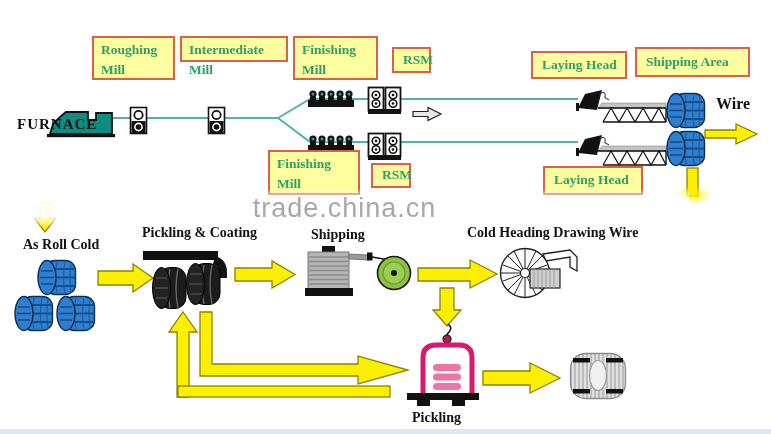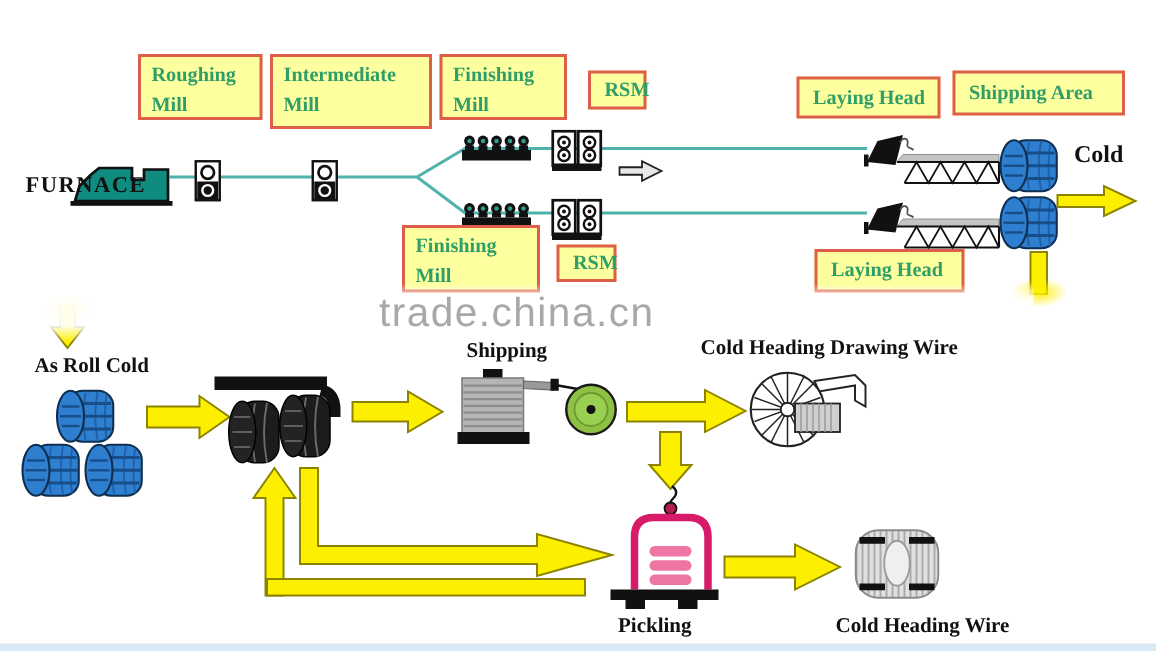--- a/index.html
+++ b/index.html
@@ -195,39 +195,39 @@
       <ellipse cx="29" cy="23.5" rx="8.5" ry="15" fill="#EFEFEF" stroke="#999" stroke-width="1.2"></ellipse>
       <rect x="4" y="6" width="17" height="4.5" fill="#111"></rect>
       <rect x="37" y="6" width="17" height="4.5" fill="#111"></rect>
       <rect x="4" y="37" width="17" height="4.5" fill="#111"></rect>
       <rect x="37" y="37" width="17" height="4.5" fill="#111"></rect>
     </g>
   </svg>
 
   <div class="box-label" style="left:92px;top:36px;width:83px;height:44px;">Roughing
 Mill</div>
-  <div class="box-label" style="left:180px;top:36px;width:108px;height:50px;">Intermediate
+  <div class="box-label" style="left:180px;top:36px;width:108px;height:26px;">Intermediate
 Mill</div>
   <div class="box-label" style="left:293px;top:36px;width:85px;height:44px;">Finishing
 Mill</div>
   <div class="box-label single" style="left:392px;top:47px;width:39px;height:26px;">RSM</div>
   <div class="box-label single" style="left:531px;top:51px;width:96px;height:28px;">Laying Head</div>
   <div class="box-label single" style="left:635px;top:47px;width:115px;height:30px;">Shipping Area</div>
   <div class="box-label" style="left:268px;top:150px;width:92px;height:45px;">Finishing
 Mill</div>
   <div class="box-label single" style="left:371px;top:163px;width:40px;height:25px;">RSM</div>
   <div class="box-label single" style="left:543px;top:166px;width:100px;height:29px;">Laying Head</div>
 
   <div class="plain-label" style="left:17px;top:92px;font-size:15px;letter-spacing:1px;margin-top:24px;">FURNACE</div>
-  <div class="plain-label" style="left:716px;top:95px;font-size:16px;">Cold</div>
+  <div class="plain-label" style="left:716px;top:95px;font-size:16px;">Wire</div>
   <div class="plain-label" style="left:23px;top:237px;">As Roll Cold</div>
+  <div class="plain-label" style="left:142px;top:225px;">Pickling &amp; Coating</div>
   <div class="plain-label" style="left:311px;top:227px;">Shipping</div>
   <div class="plain-label" style="left:455px;top:225px;margin-left:12px;">Cold Heading Drawing Wire</div>
   <div class="plain-label" style="left:412px;top:410px;">Pickling</div>
-  <div class="plain-label" style="left:557px;top:410px;">Cold Heading Wire</div>
 
   <div class="glow" style="left:668px;top:182px;width:50px;height:26px;"></div>
   <div class="glow" style="left:22px;top:194px;width:46px;height:24px;"></div>
 
   <div id="watermark-band">
     <span>trade.china.cn</span>
   </div>
 
   <div id="bottom-strip"></div>
 </div>

